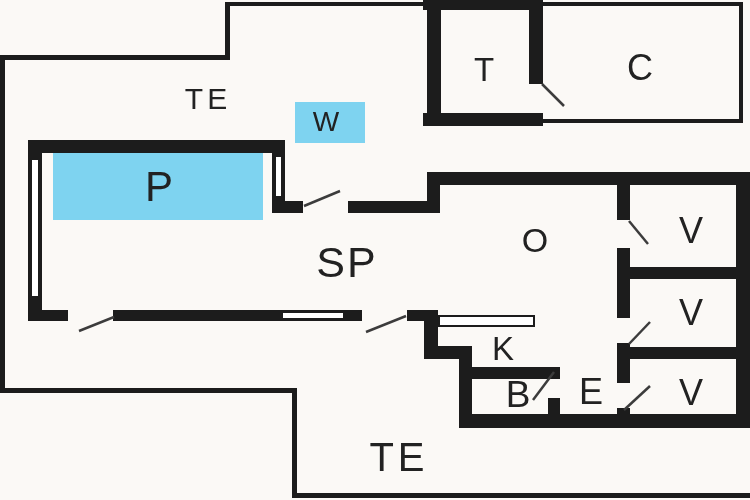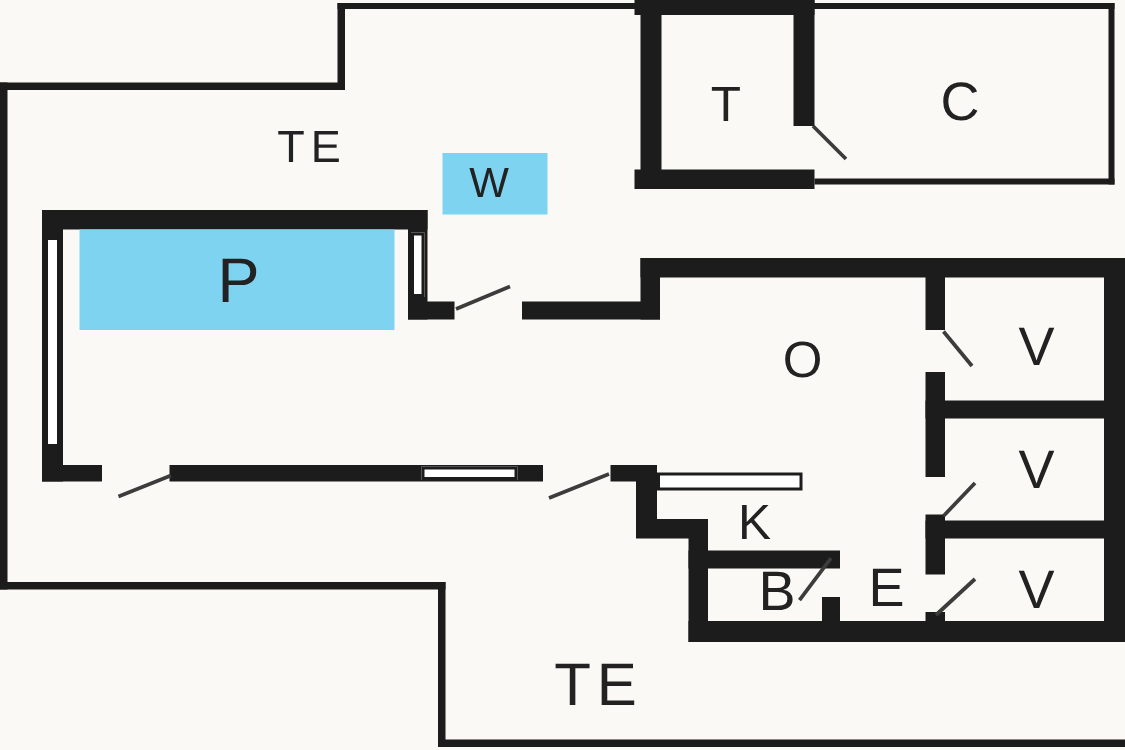--- a/index.html
+++ b/index.html
@@ -95,20 +95,21 @@
     <line x1="629" y1="344" x2="650" y2="322"></line>
     <line x1="624" y1="410" x2="650" y2="386"></line>
     <line x1="533" y1="400" x2="554" y2="372"></line>
   </svg>
 
   <div class="lbl" style="left:208px;top:99px;font-size:30px;letter-spacing:4px;">TE</div>
   <div class="lbl" style="left:326px;top:122px;font-size:28px;">W</div>
   <div class="lbl" style="left:159px;top:187px;font-size:42px;">P</div>
   <div class="lbl" style="left:484px;top:69px;font-size:33px;">T</div>
   <div class="lbl" style="left:640px;top:68px;font-size:36px;">C</div>
+  <div class="lbl" style="left:347px;top:262px;font-size:43px;letter-spacing:2px;">SP</div>
   <div class="lbl" style="left:535px;top:240px;font-size:34px;">O</div>
   <div class="lbl" style="left:691px;top:231px;font-size:36px;">V</div>
   <div class="lbl" style="left:691px;top:313px;font-size:36px;">V</div>
   <div class="lbl" style="left:691px;top:393px;font-size:36px;">V</div>
   <div class="lbl" style="left:503px;top:348px;font-size:33px;">K</div>
   <div class="lbl" style="left:518px;top:394px;font-size:37px;">B</div>
   <div class="lbl" style="left:591px;top:392px;font-size:36px;">E</div>
   <div class="lbl" style="left:399px;top:457px;font-size:40px;letter-spacing:4px;">TE</div>
 
 </div>

